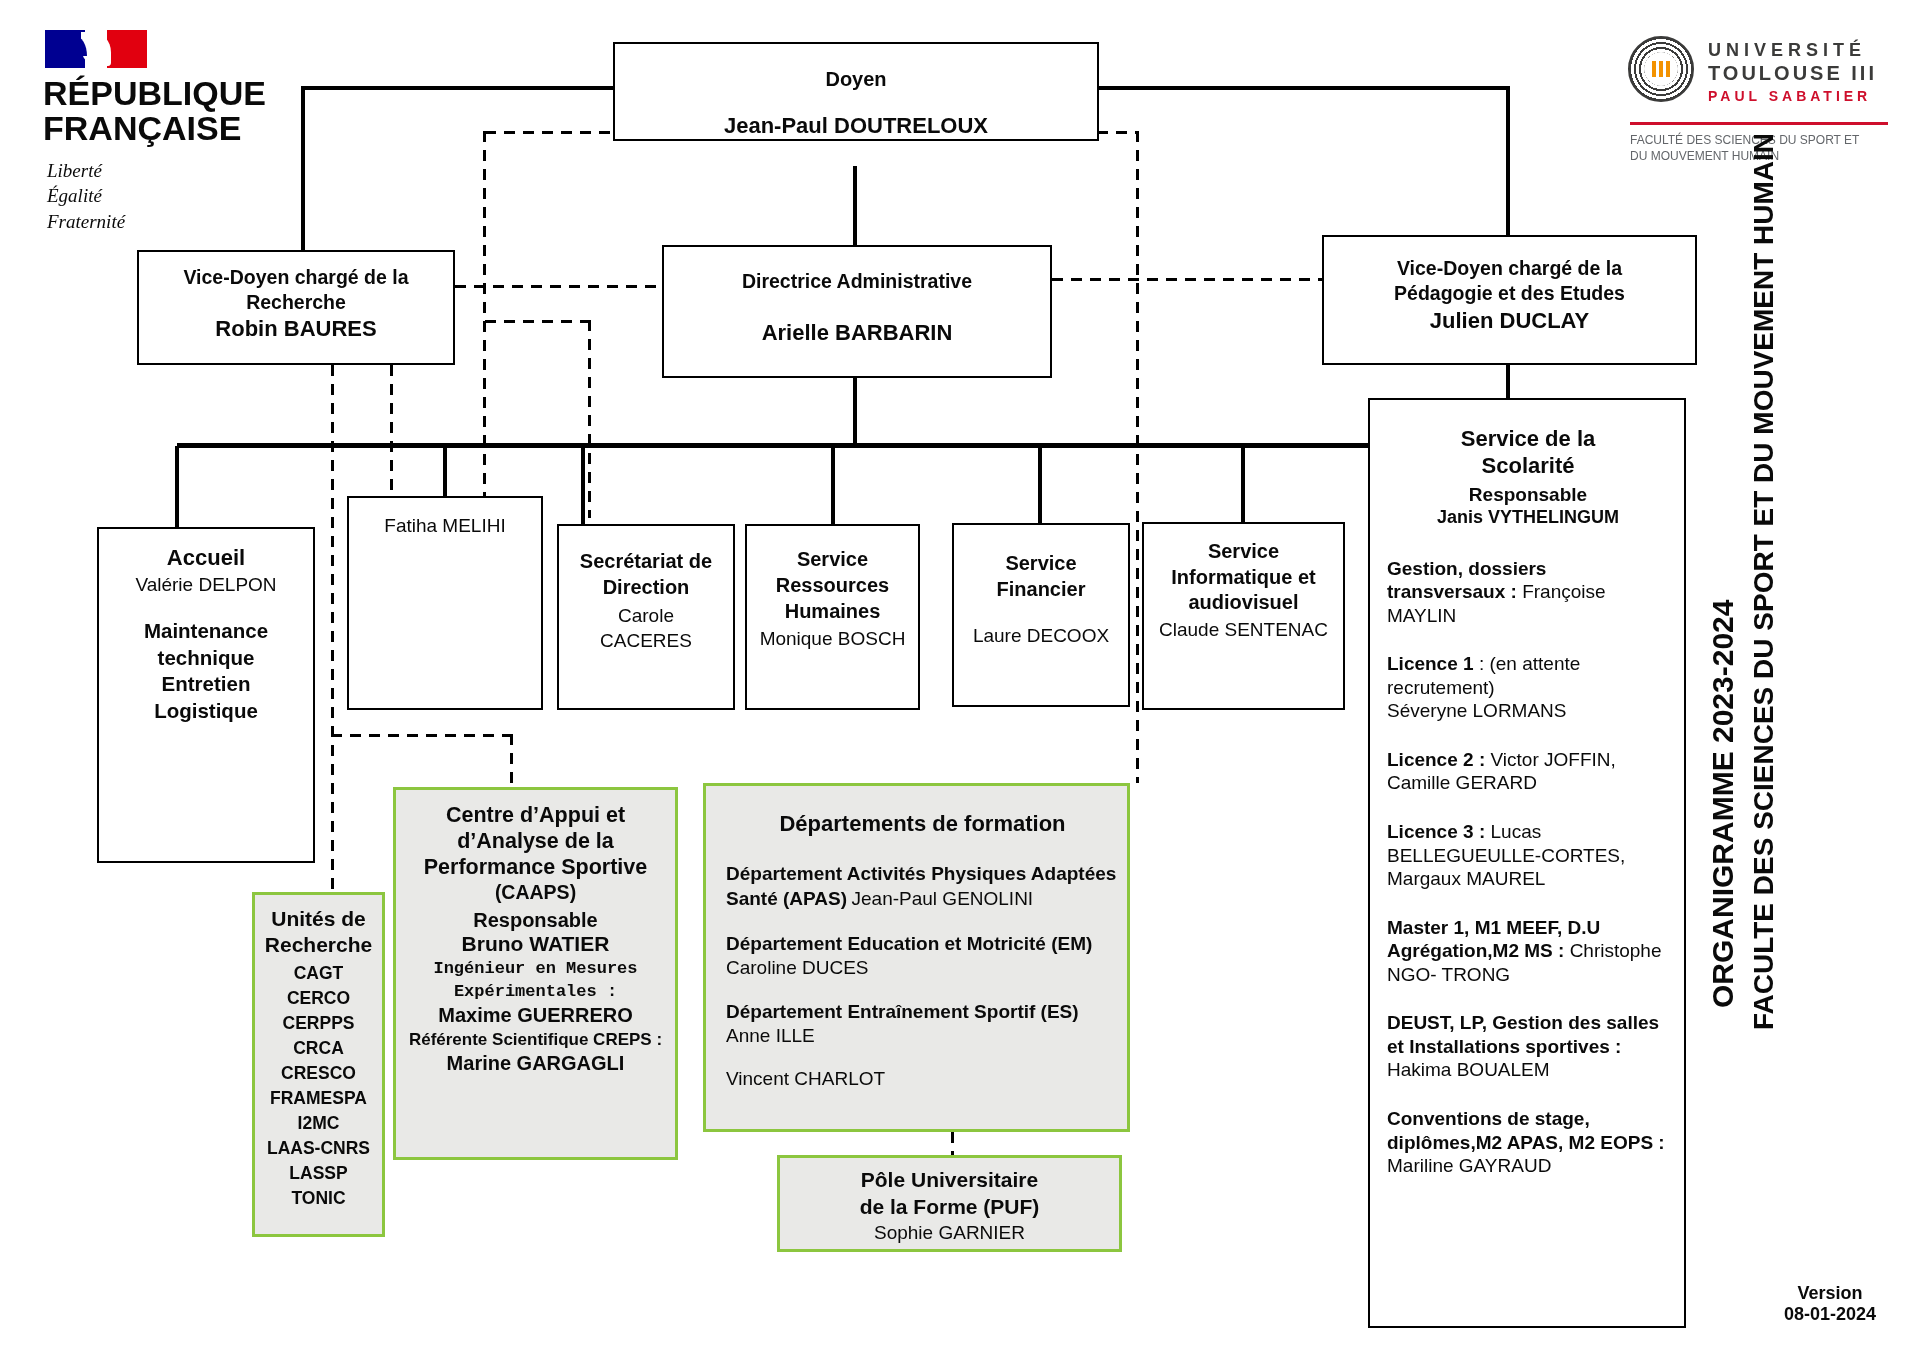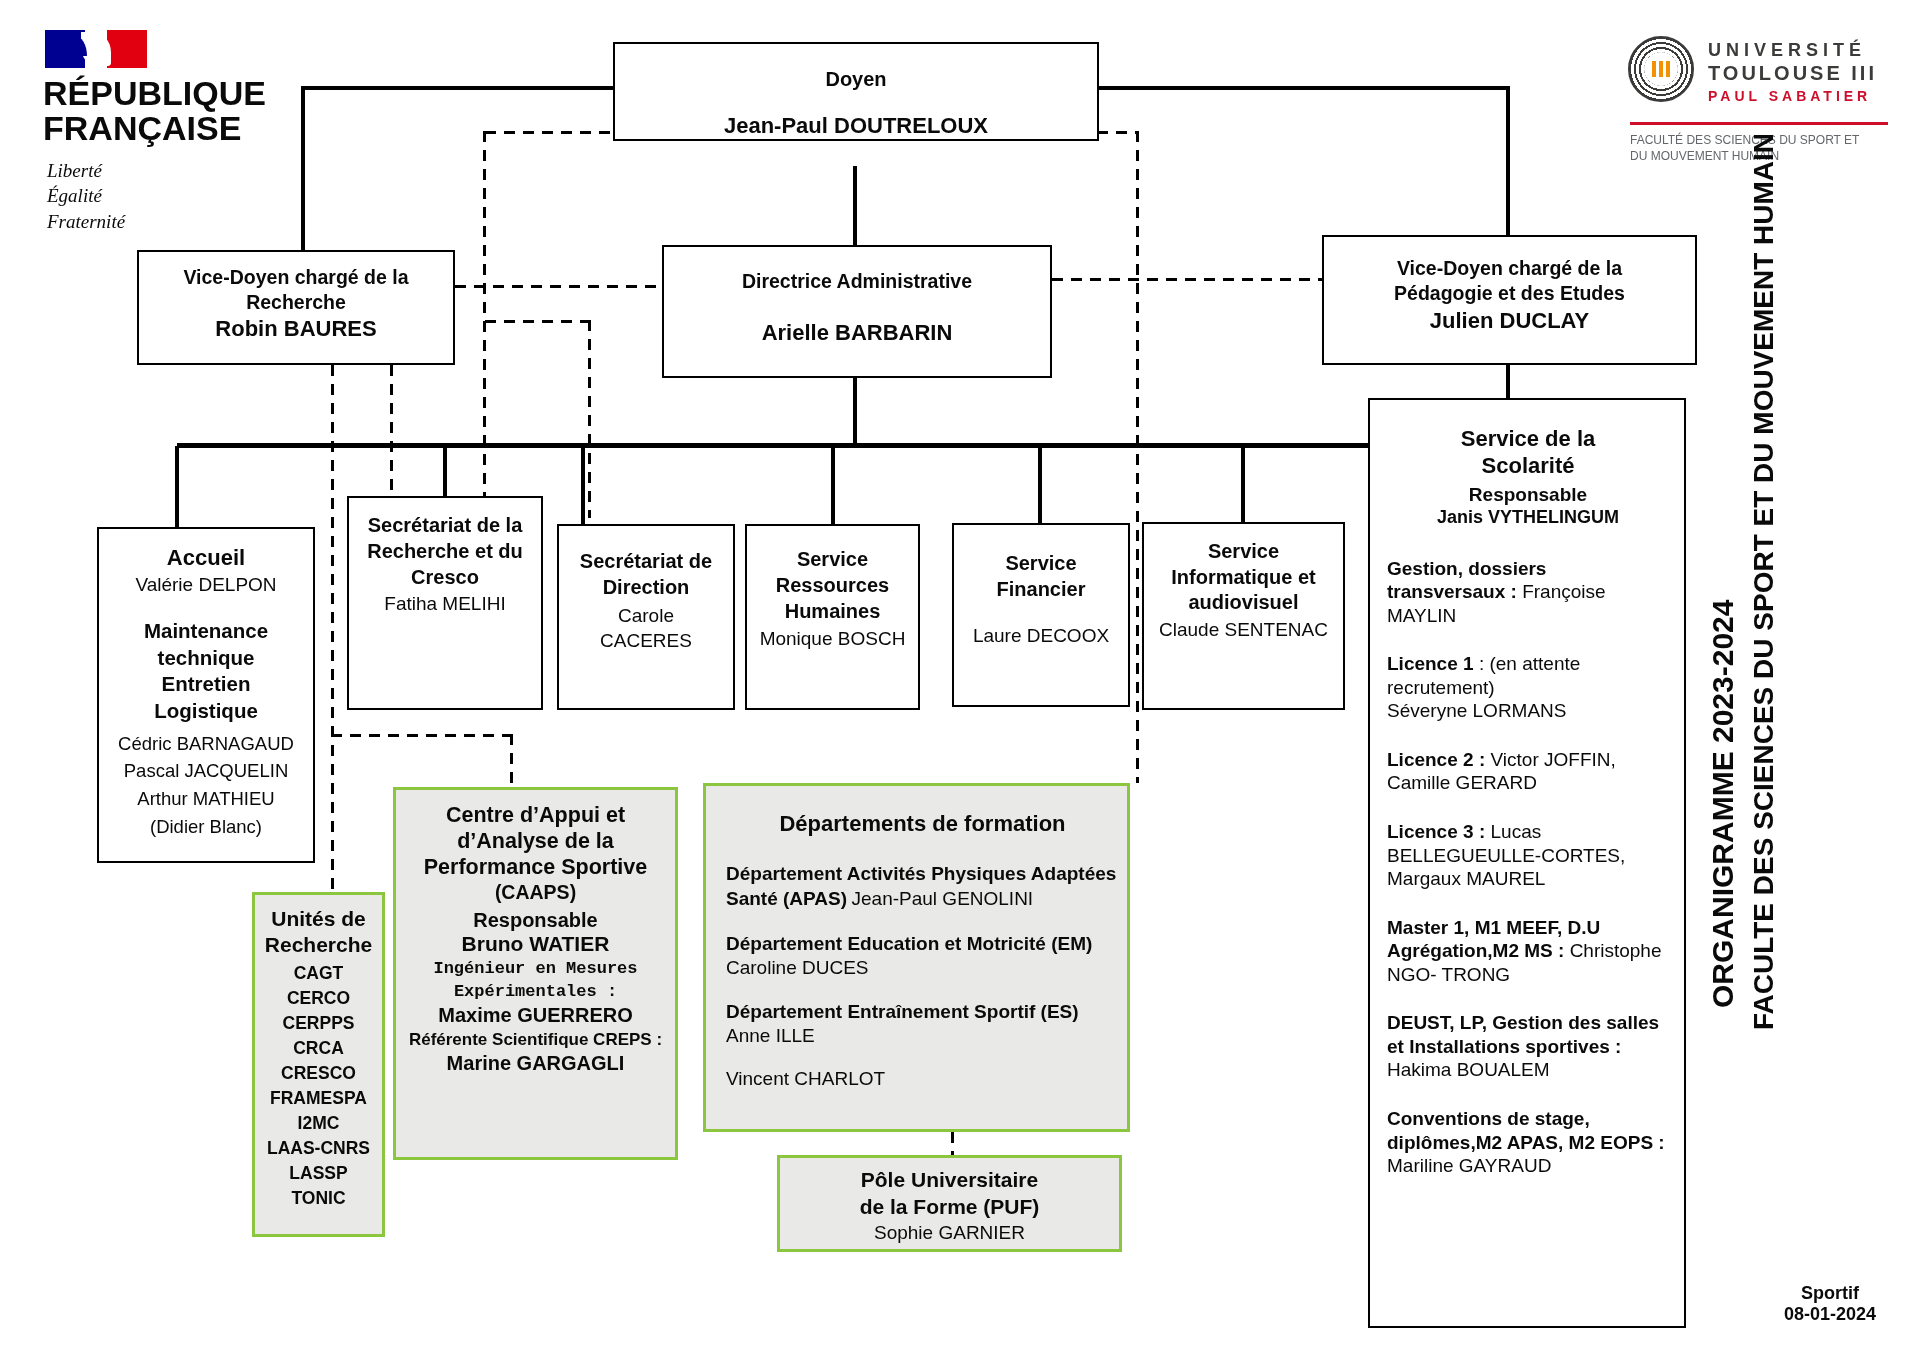--- a/index.html
+++ b/index.html
@@ -116,30 +116,23 @@
 
   <div class="box" style="left:97px;top:527px;width:218px;height:336px;">
     <div class="b" style="font-size:22px;margin-top:16px;">Accueil</div>
     <div style="font-size:19px;margin-top:3px;">Valérie DELPON</div>
     <div class="b" style="font-size:20.5px;line-height:1.3;margin-top:22px;">
       <div>Maintenance</div>
       <div>technique</div>
       <div>Entretien</div>
       <div>Logistique</div>
     </div>
-    <div style="font-size:18.5px;line-height:1.5;margin-top:5px;">
-      <div>Cédric BARNAGAUD</div>
-      <div>Pascal JACQUELIN</div>
-      <div>Arthur MATHIEU</div>
-      <div>(Didier Blanc)</div>
-    </div>
   </div>
 
   <div class="box" style="left:347px;top:496px;width:196px;height:214px;padding:14px 18px 0;">
-    <div class="b" style="font-size:20px;line-height:1.3;">Secrétariat de la Recherche et du Cresco</div>
     <div style="font-size:19px;line-height:1.3;margin-top:2px;">Fatiha MELIHI</div>
   </div>
 
   <div class="box" style="left:557px;top:524px;width:178px;height:186px;padding:22px 14px 0;">
     <div class="b" style="font-size:20px;line-height:1.3;">Secrétariat de Direction</div>
     <div style="font-size:19px;line-height:1.3;margin-top:4px;">Carole CACERES</div>
   </div>
 
   <div class="box" style="left:745px;top:524px;width:175px;height:186px;padding:20px 10px 0;">
     <div class="b" style="font-size:20px;line-height:1.3;">Service Ressources Humaines</div>
@@ -246,17 +239,17 @@
   <div class="gbox" style="left:777px;top:1155px;width:345px;height:97px;padding-top:9px;">
     <div class="b" style="font-size:21px;line-height:1.28;">Pôle Universitaire</div>
     <div class="b" style="font-size:21px;line-height:1.28;">de la Forme (PUF)</div>
     <div style="font-size:19px;margin-top:1px;">Sophie GARNIER</div>
   </div>
 
   <div class="rot b" style="left:1706px;top:1008px;font-size:30px;">ORGANIGRAMME 2023-2024</div>
   <div class="rot b" style="left:1748px;top:1030px;font-size:28px;">FACULTE DES SCIENCES DU SPORT ET DU MOUVEMENT HUMAIN</div>
 
   <div style="position:absolute;left:1745px;top:1283px;width:170px;text-align:center;">
-    <div class="b" style="font-size:18px;">Sportif</div>
+    <div class="b" style="font-size:18px;">Version</div>
     <div class="b" style="font-size:18px;">08-01-2024</div>
   </div>
 
 </div>
 
 </body></html>

